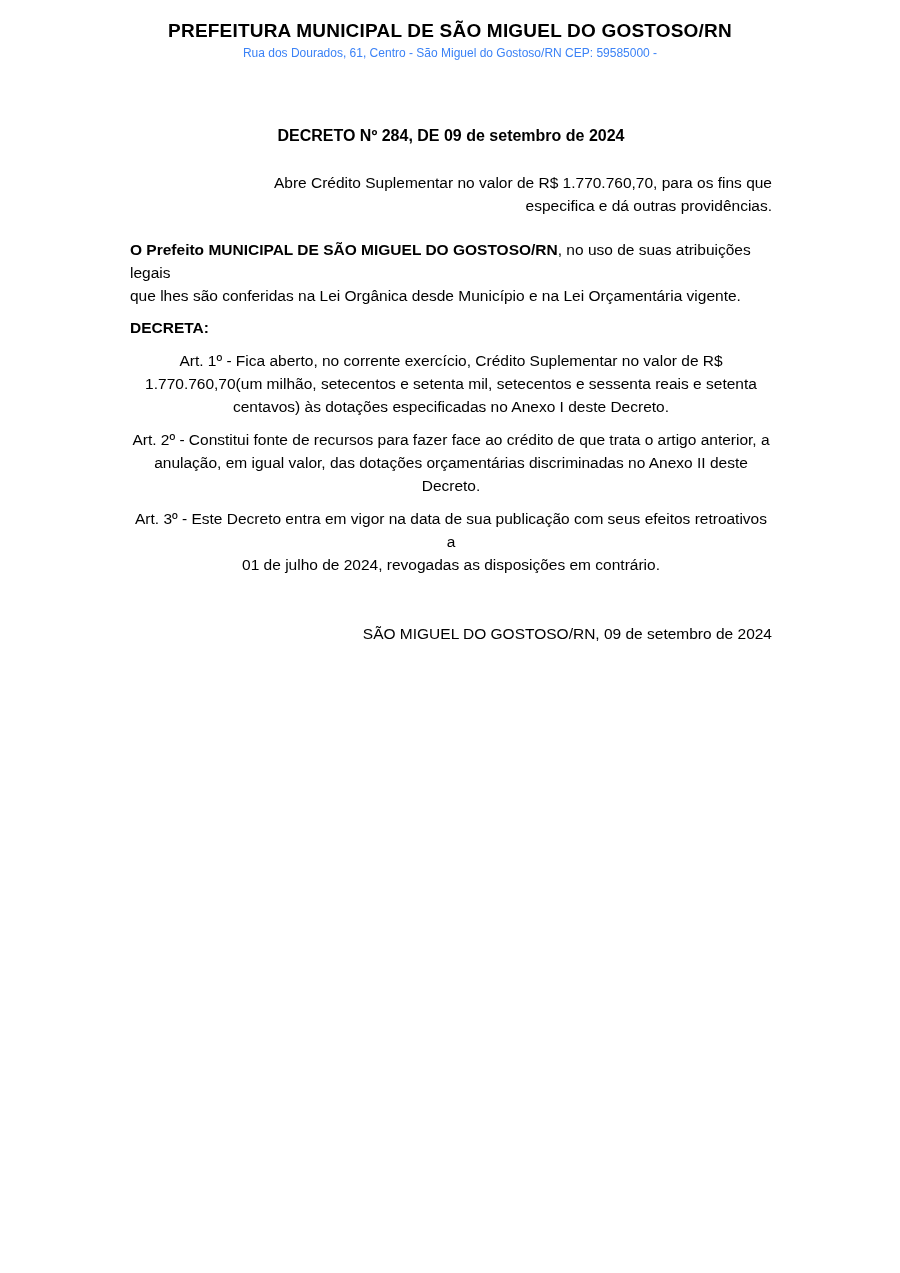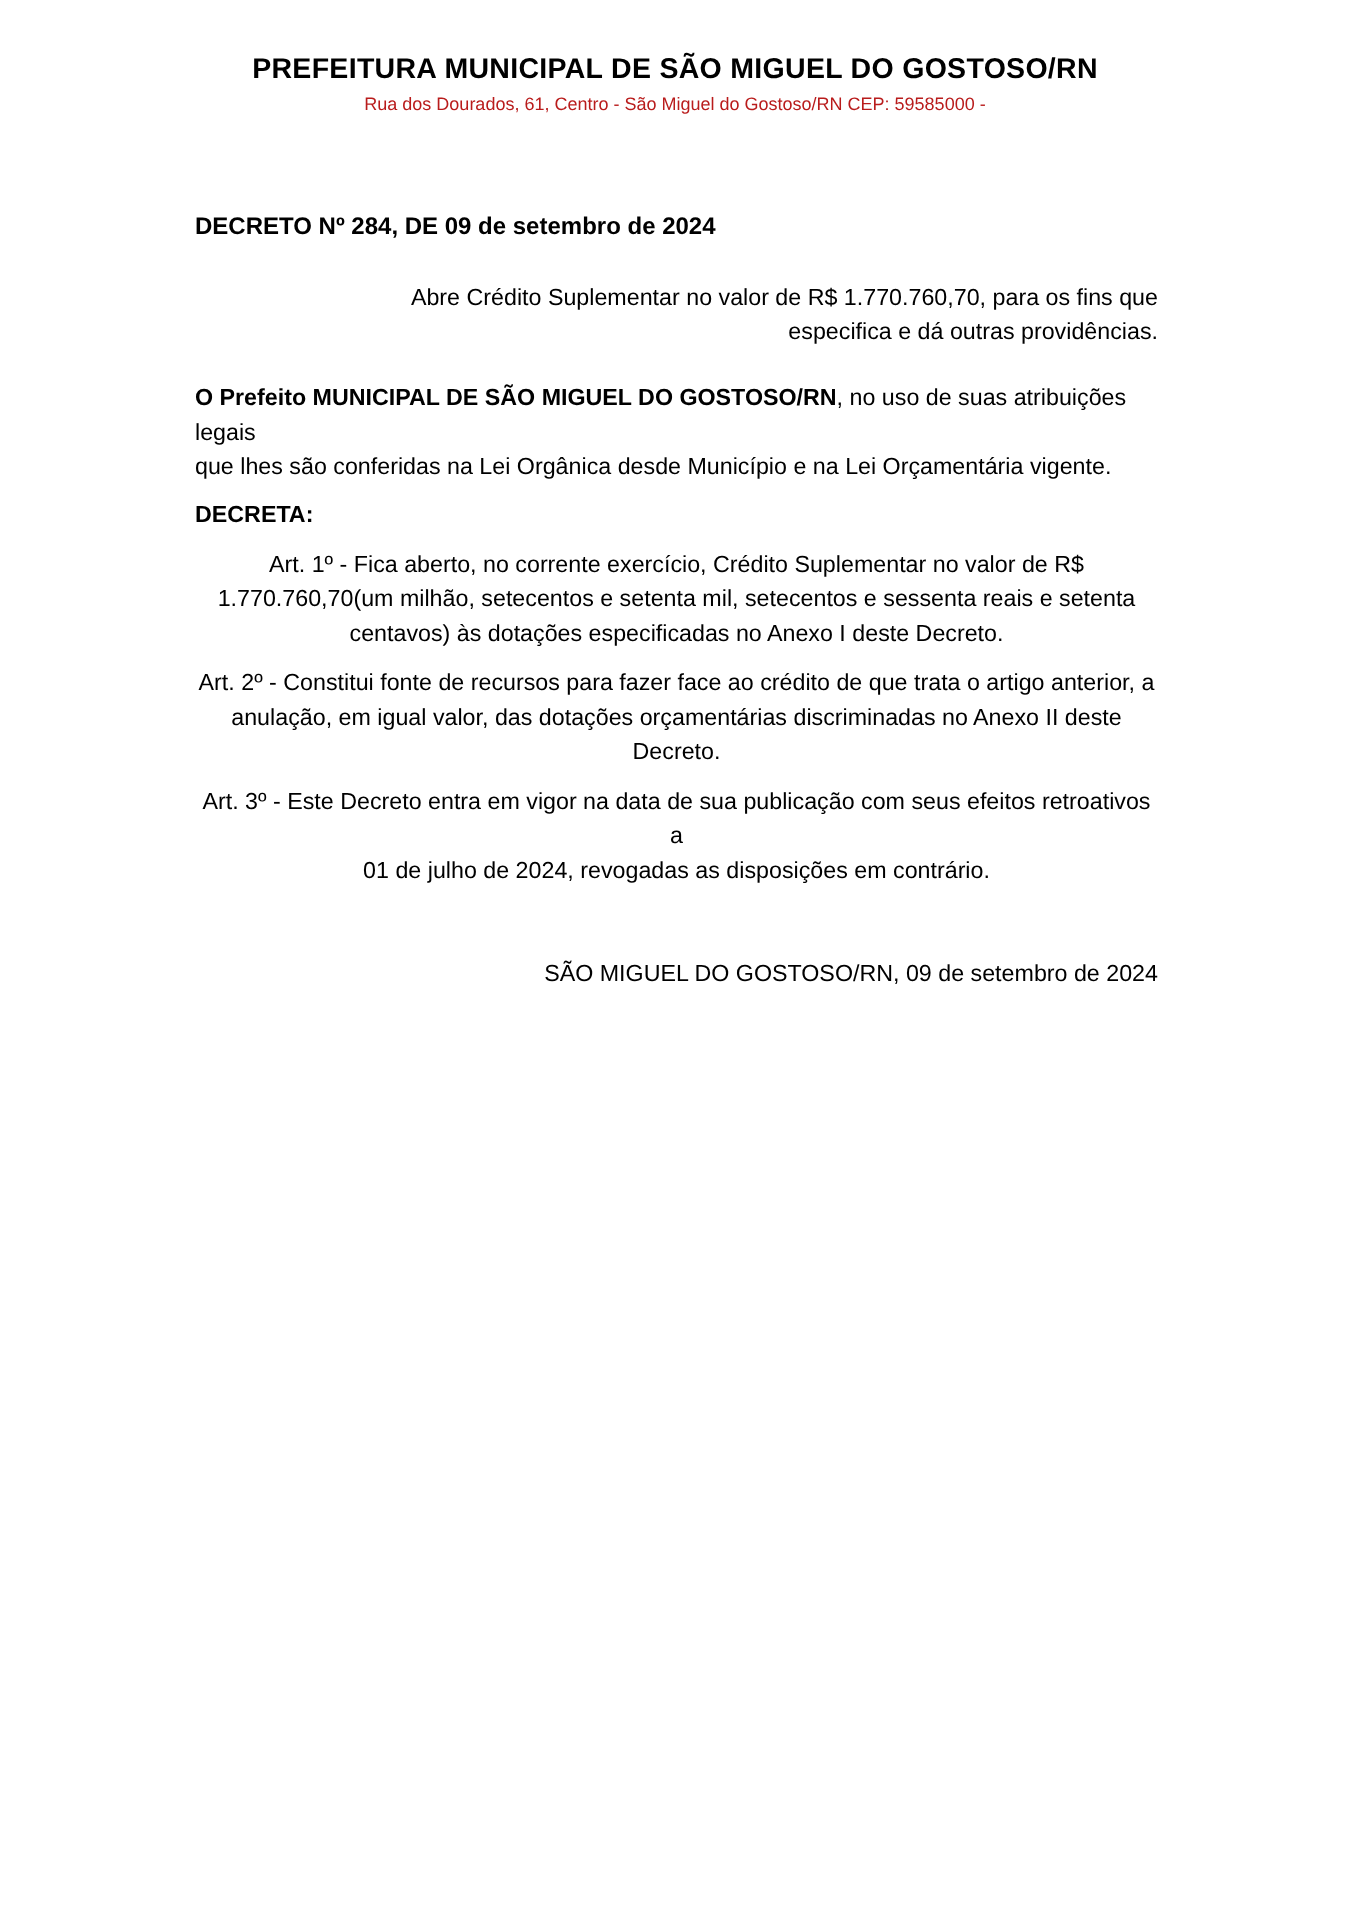--- a/index.html
+++ b/index.html
@@ -11,48 +11,48 @@
     position: relative;
     width: 900px;
     height: 1273px;
     background: #ffffff;
     color: #000000;
     font-family: "Liberation Sans", sans-serif;
     overflow: hidden;
     box-sizing: border-box;
   }
   .doc-header {
-    padding-top: 36px;
+    padding-top: 20px;
     text-align: center;
   }
   .org-name {
     font-size: 19px;
     line-height: 22px;
     font-weight: bold;
     letter-spacing: 0.2px;
   }
   .org-address {
     font-size: 12px;
     line-height: 16px;
     margin-top: 3px;
-    color: #b91c1c;
+    color: #3b82f6;
   }
   .doc-body {
     margin: 0 128px 0 130px;
     font-size: 15.5px;
     line-height: 23px;
   }
   .doc-body p, .doc-body h1 {
     padding: 0;
   }
   .decree-title {
     font-size: 16px;
     line-height: 23px;
     font-weight: bold;
-    text-align: left;
+    text-align: center;
     margin: 63px 0 0 0;
   }
   .summary {
     margin: 24px 0 0 0;
     padding-left: 155px;
     text-align: right;
     white-space: pre-line;
   }
   .preamble {
     margin: 21px 0 0 0;

